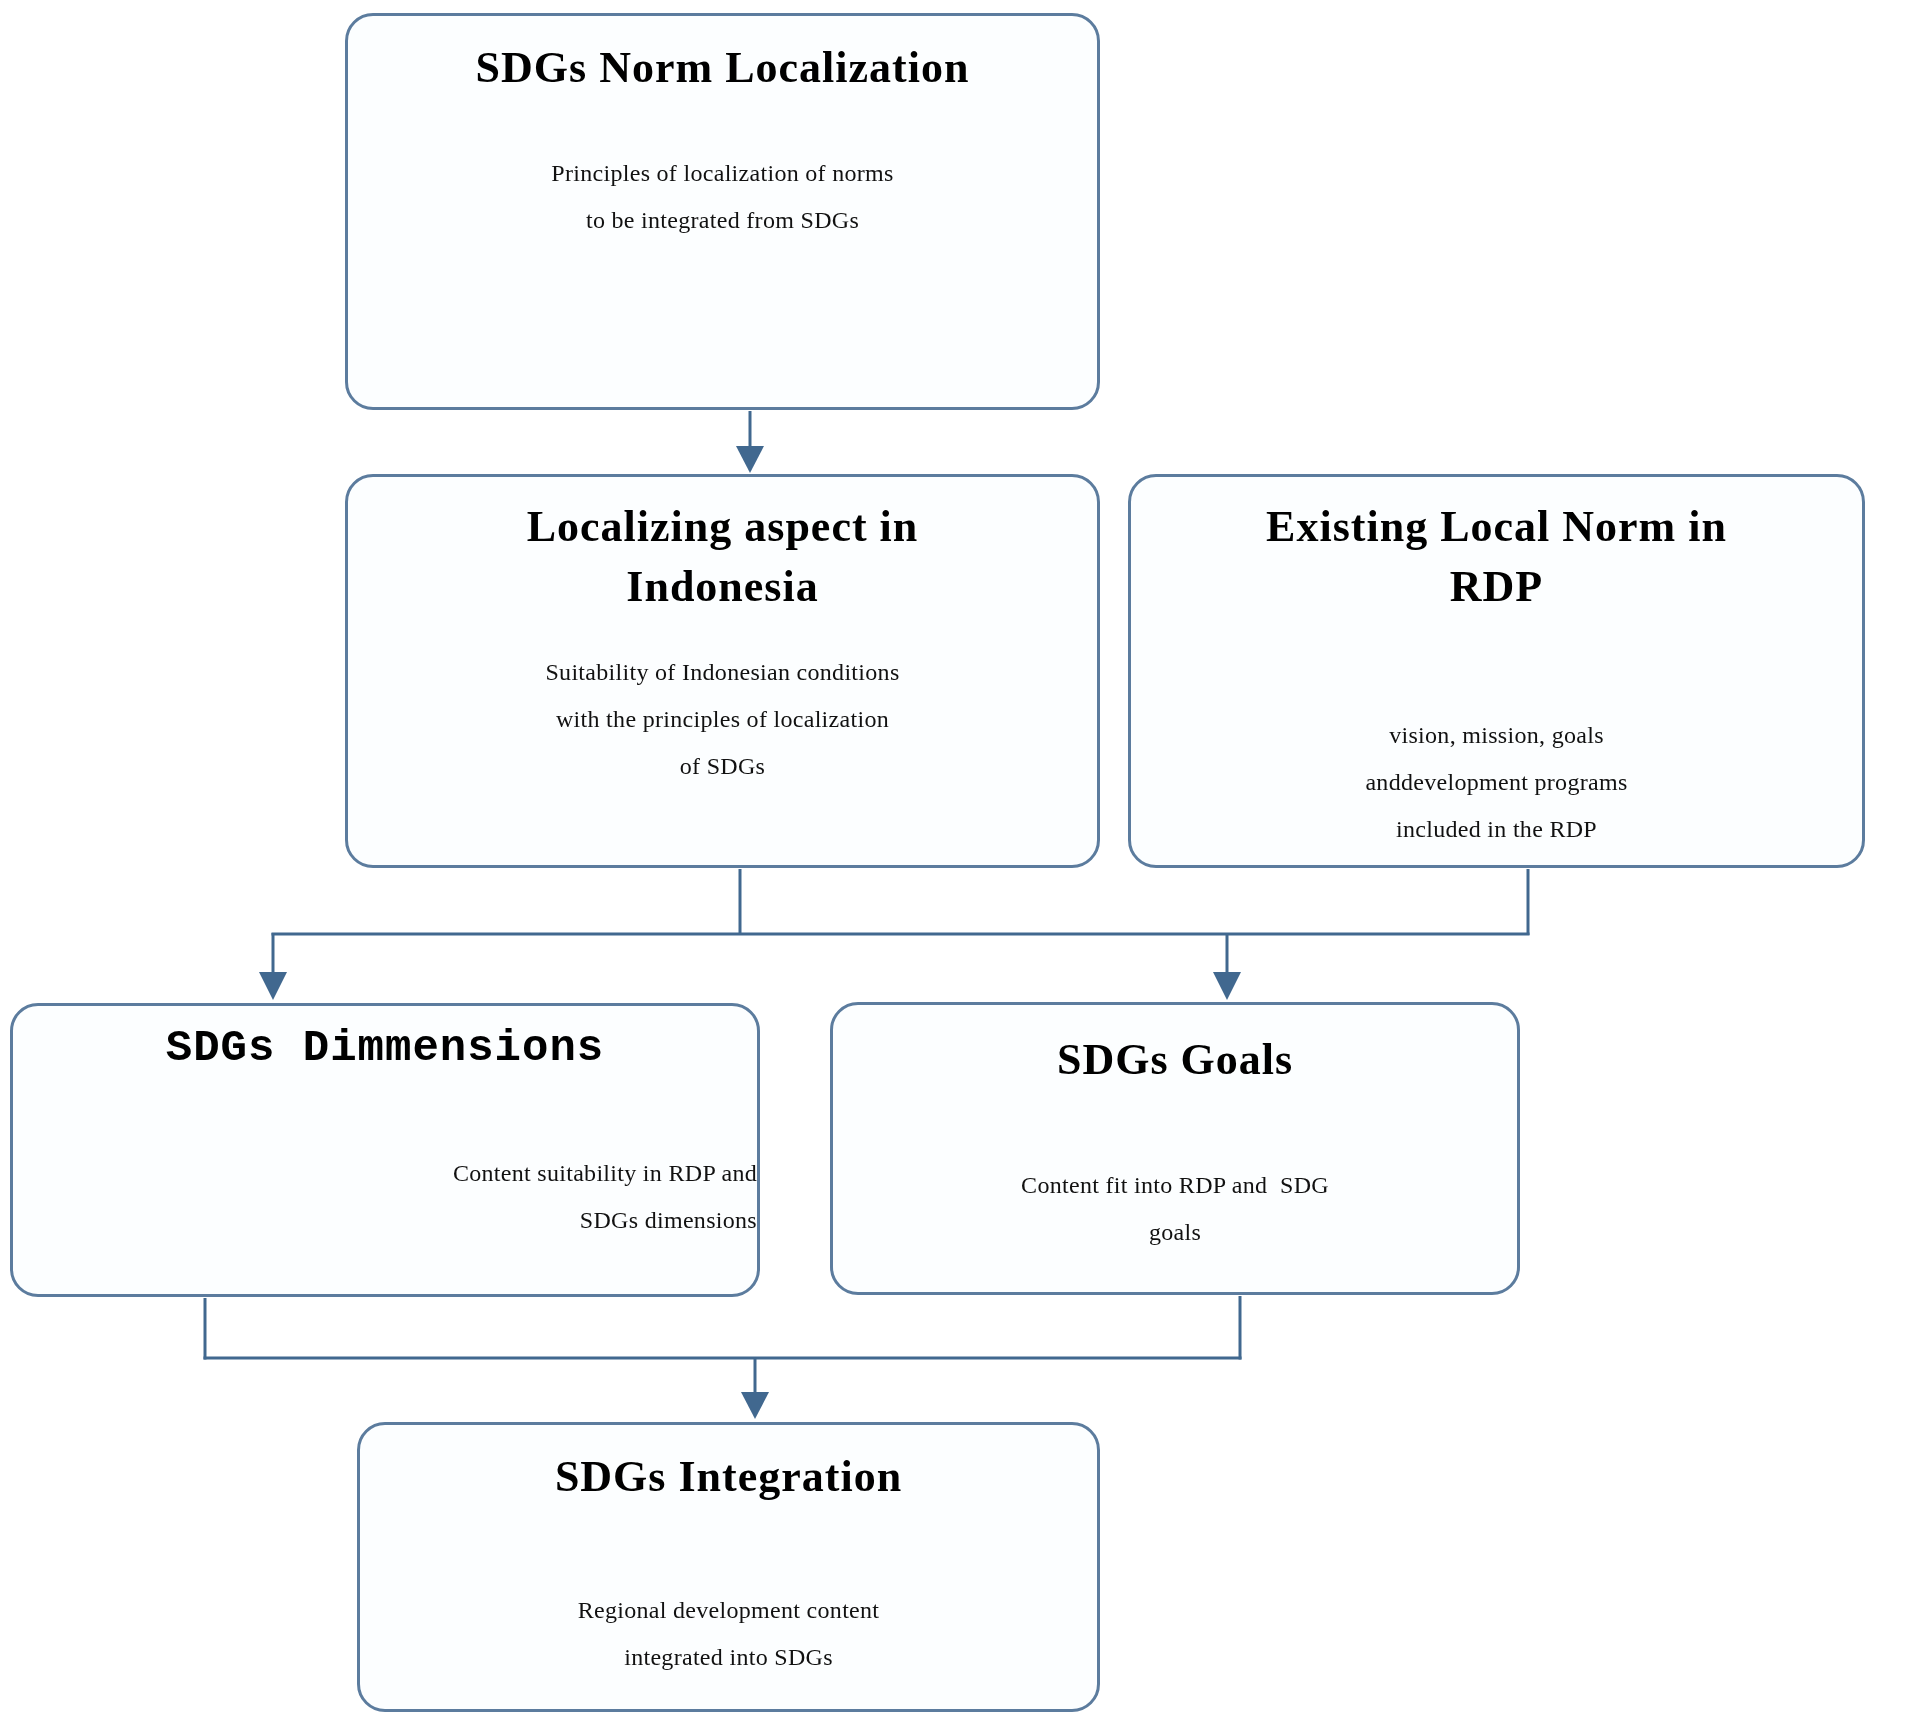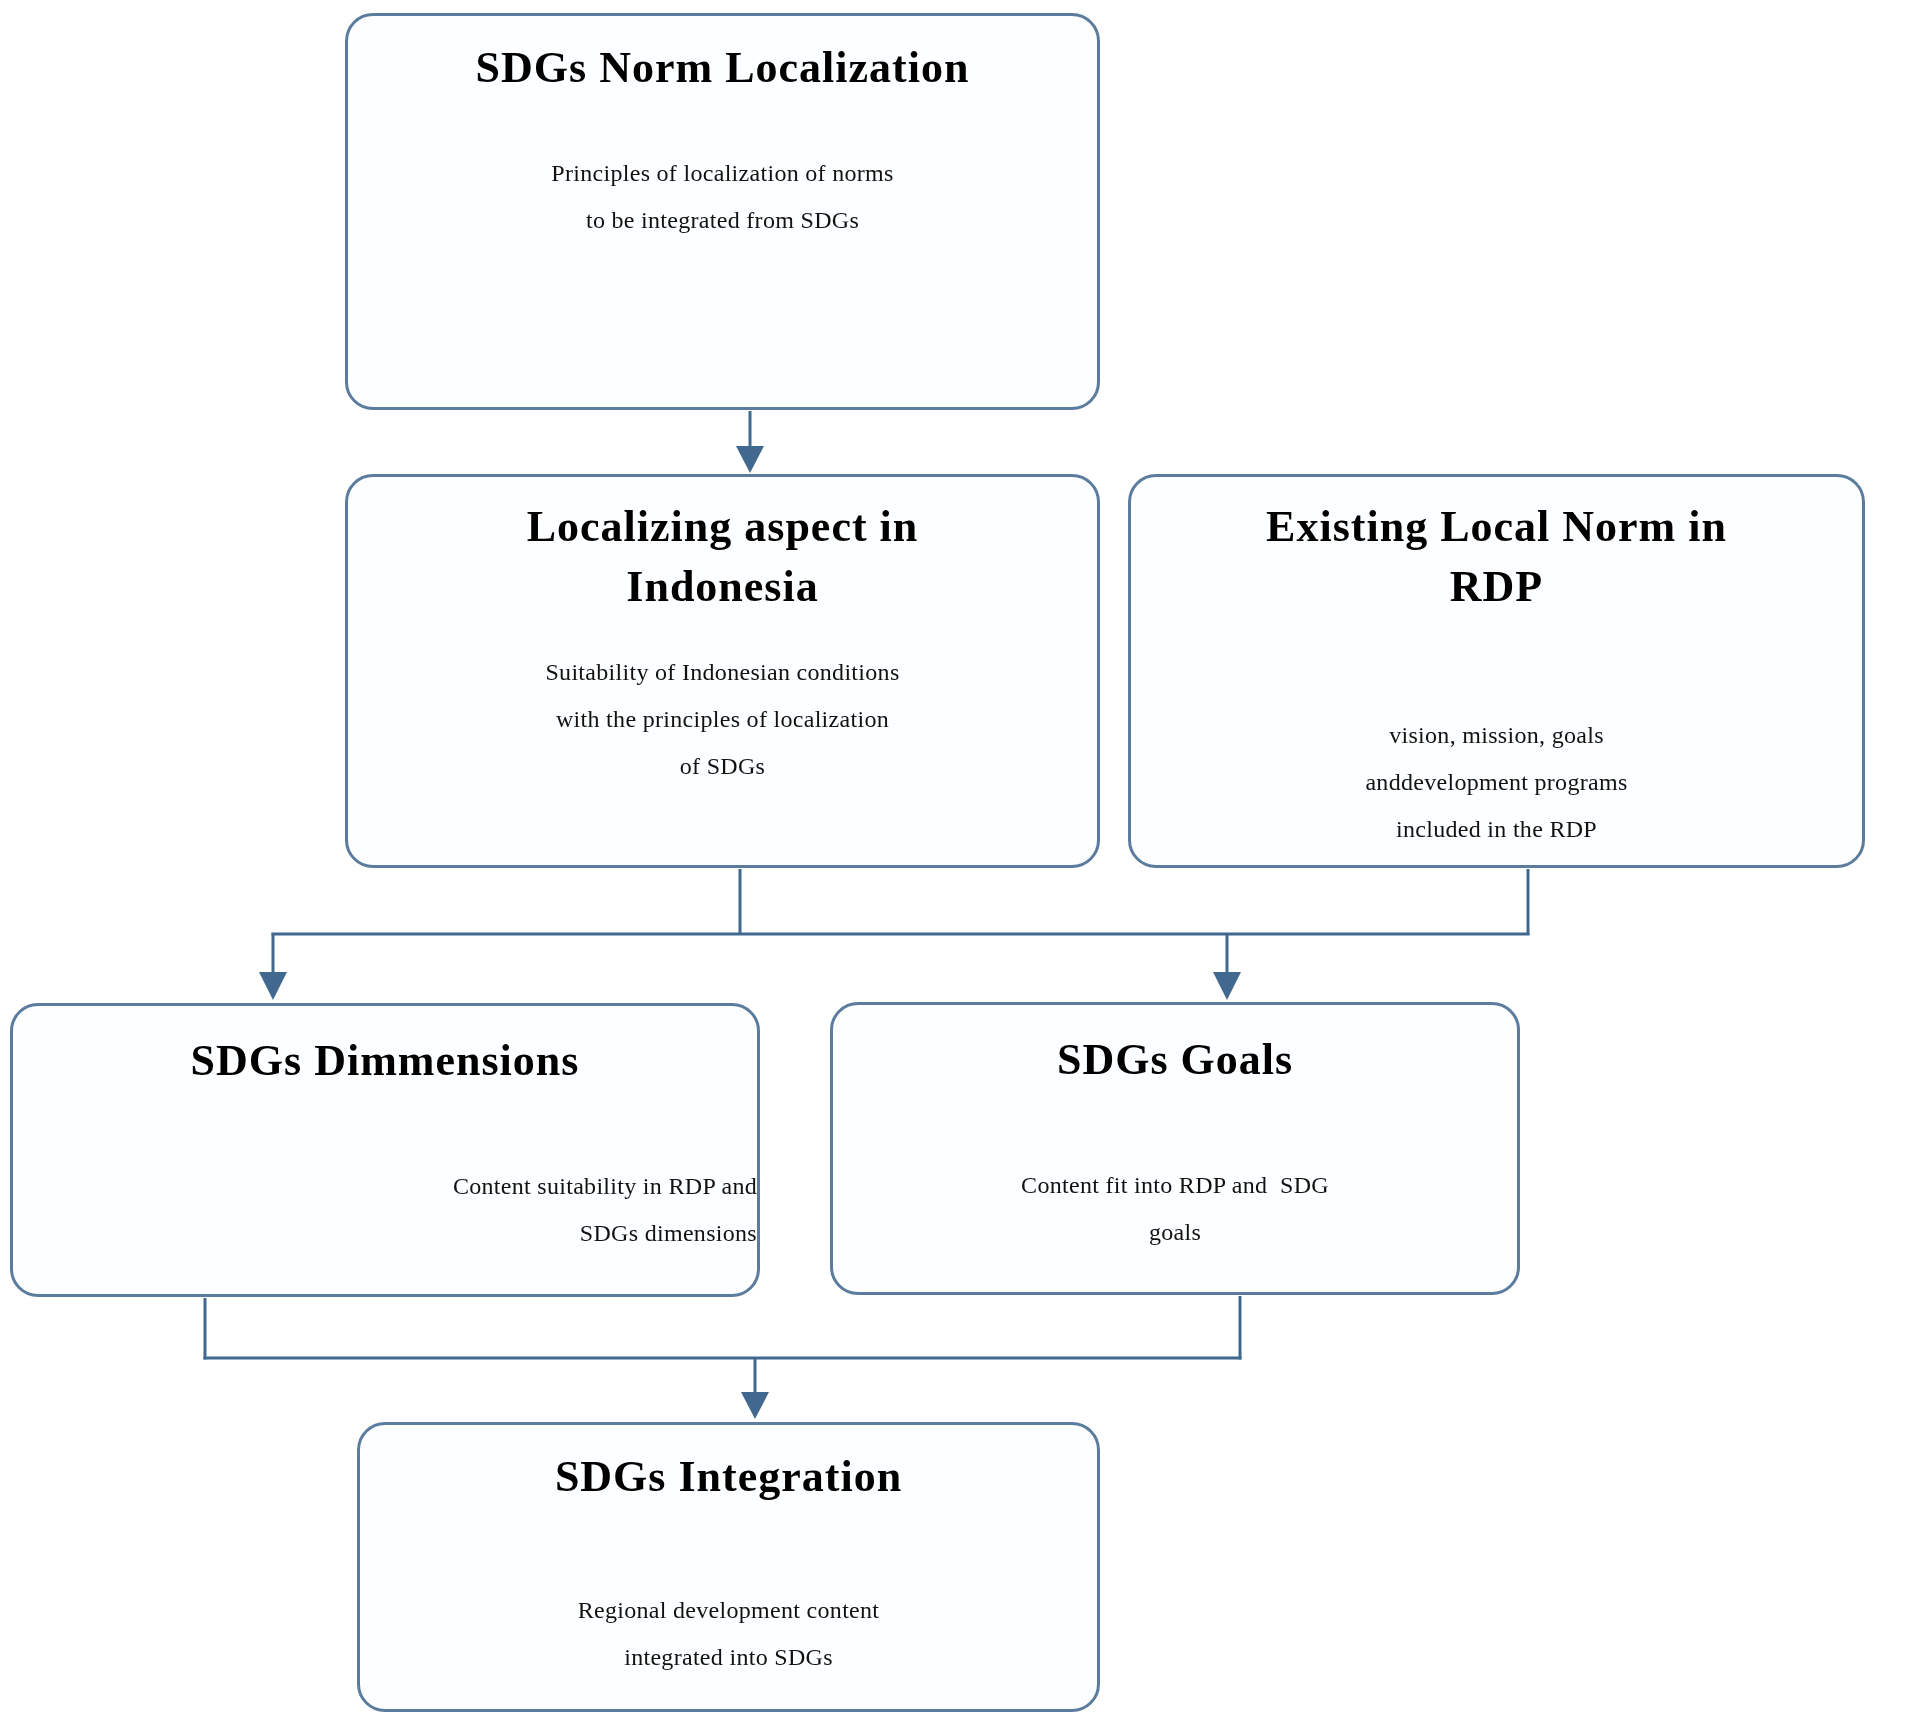--- a/index.html
+++ b/index.html
@@ -51,21 +51,21 @@
   .n-a{left:345px;top:13px;width:755px;height:397px;}
   .n-b{left:345px;top:474px;width:755px;height:394px;}
   .n-c{left:1128px;top:474px;width:737px;height:394px;}
   .n-d{left:10px;top:1003px;width:750px;height:294px;}
   .n-e{left:830px;top:1002px;width:690px;height:293px;}
   .n-f{left:357px;top:1422px;width:743px;height:290px;}
   
   .n-a .node-title{margin-top:22px;}  .n-a .node-desc{margin-top:52px;}
   .n-b .node-title{margin-top:20px;}  .n-b .node-desc{margin-top:32px;}
   .n-c .node-title{margin-top:20px;}  .n-c .node-desc{margin-top:95px;}
-  .n-d .node-title{margin-top:25px;}  .n-d .node-desc{margin-top:72px;text-align:right;}
+  .n-d .node-title{margin-top:12px;font-family:Liberation Mono, monospace;}  .n-d .node-desc{margin-top:72px;text-align:right;}
   .n-e .node-title{margin-top:25px;}  .n-e .node-desc{margin-top:72px;}
   .n-f .node-title{margin-top:22px;}  .n-f .node-desc{margin-top:80px;}
 </style>
 </head>
 <body>
 
 <div class="stage">
 
   <svg class="connectors" viewBox="0 0 1925 1728" aria-hidden="true">
 

